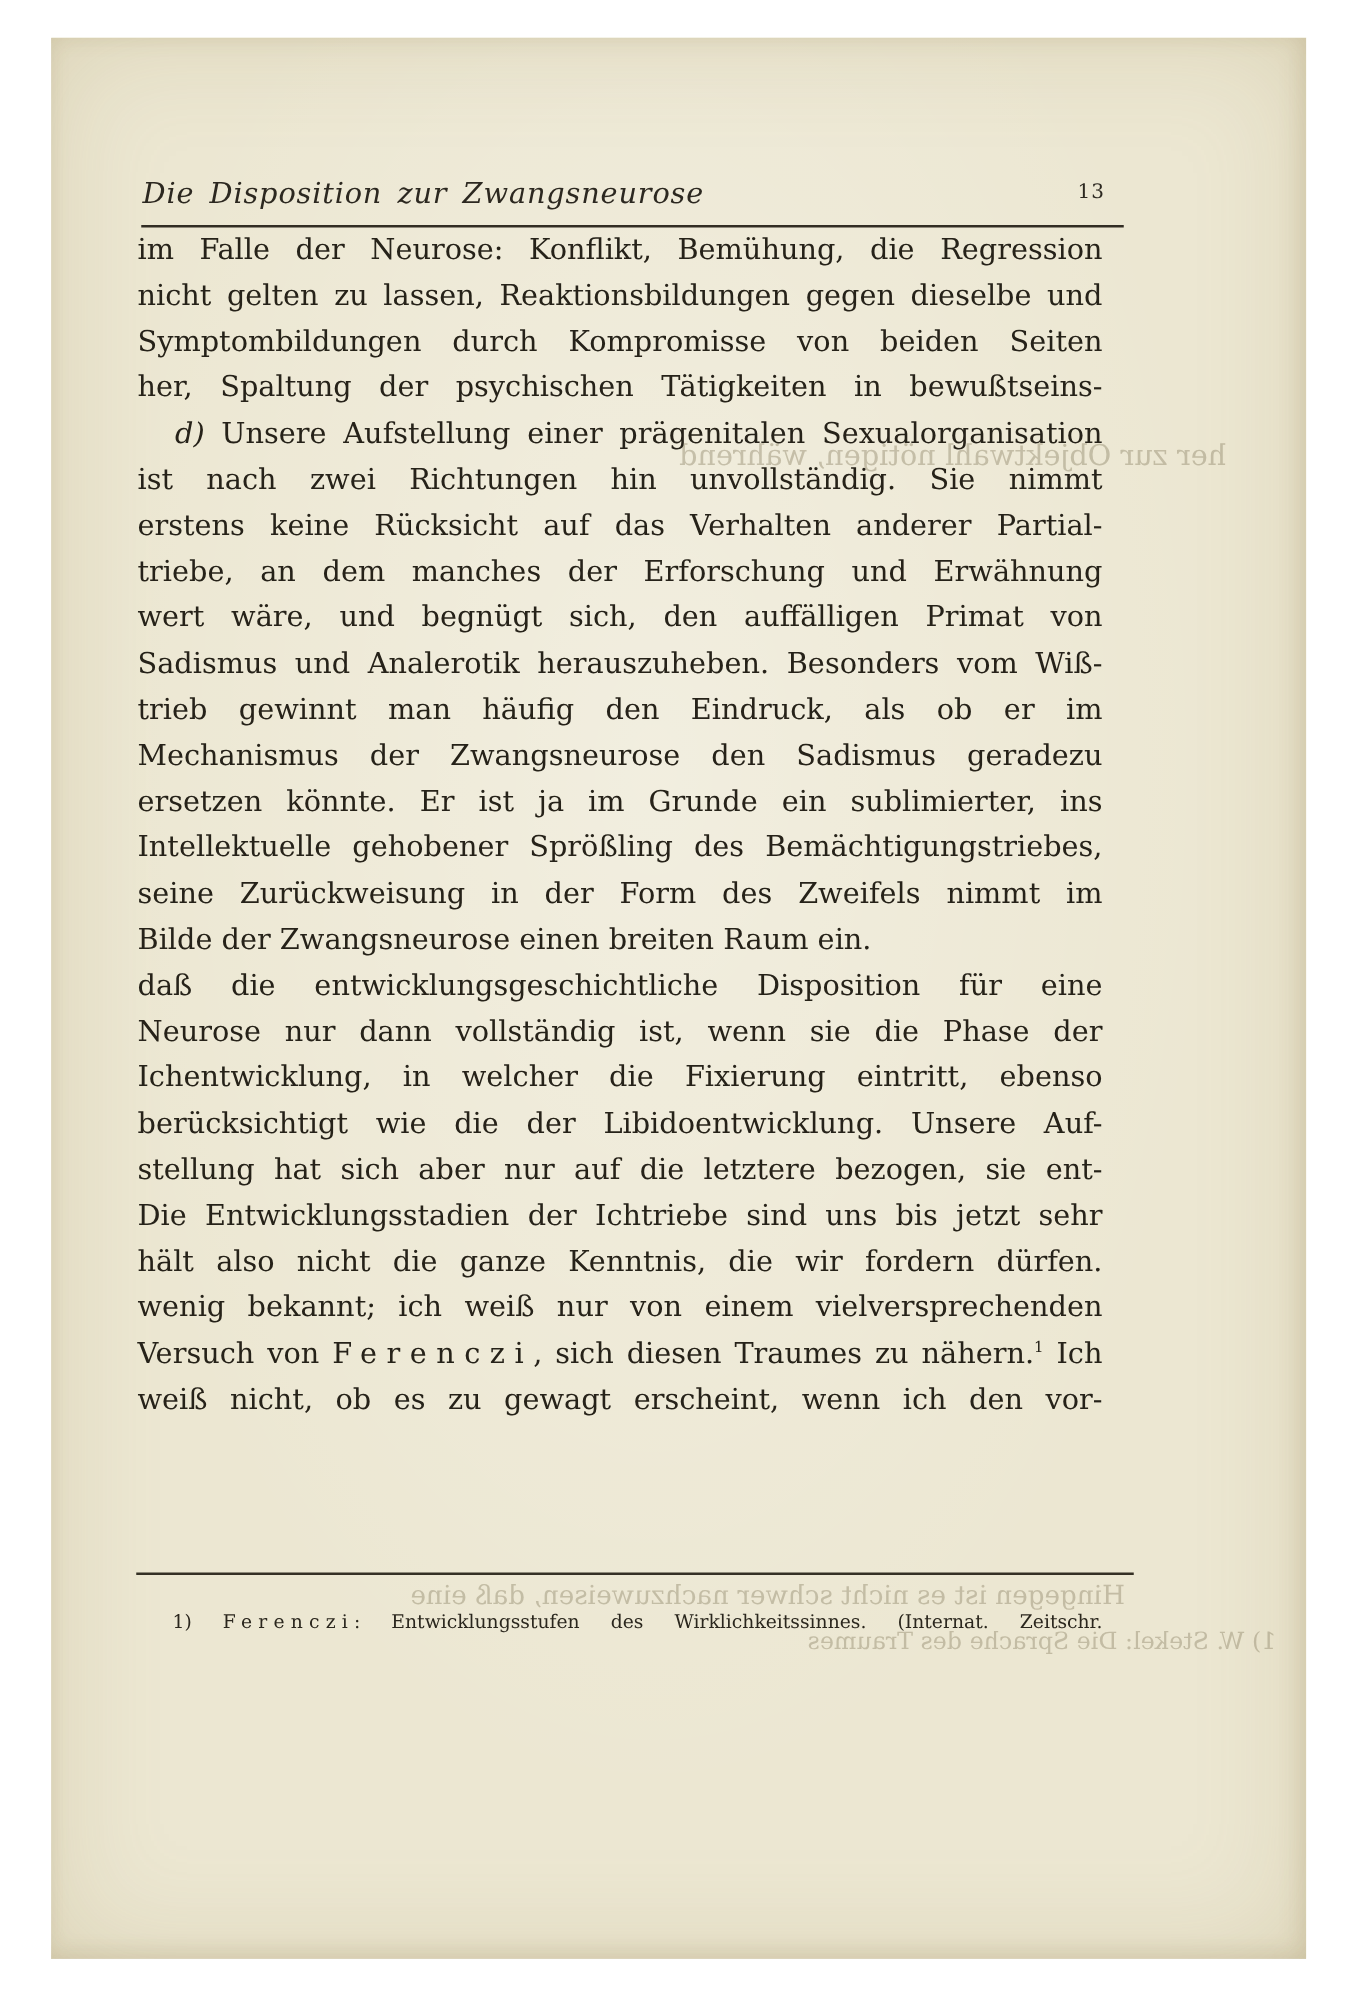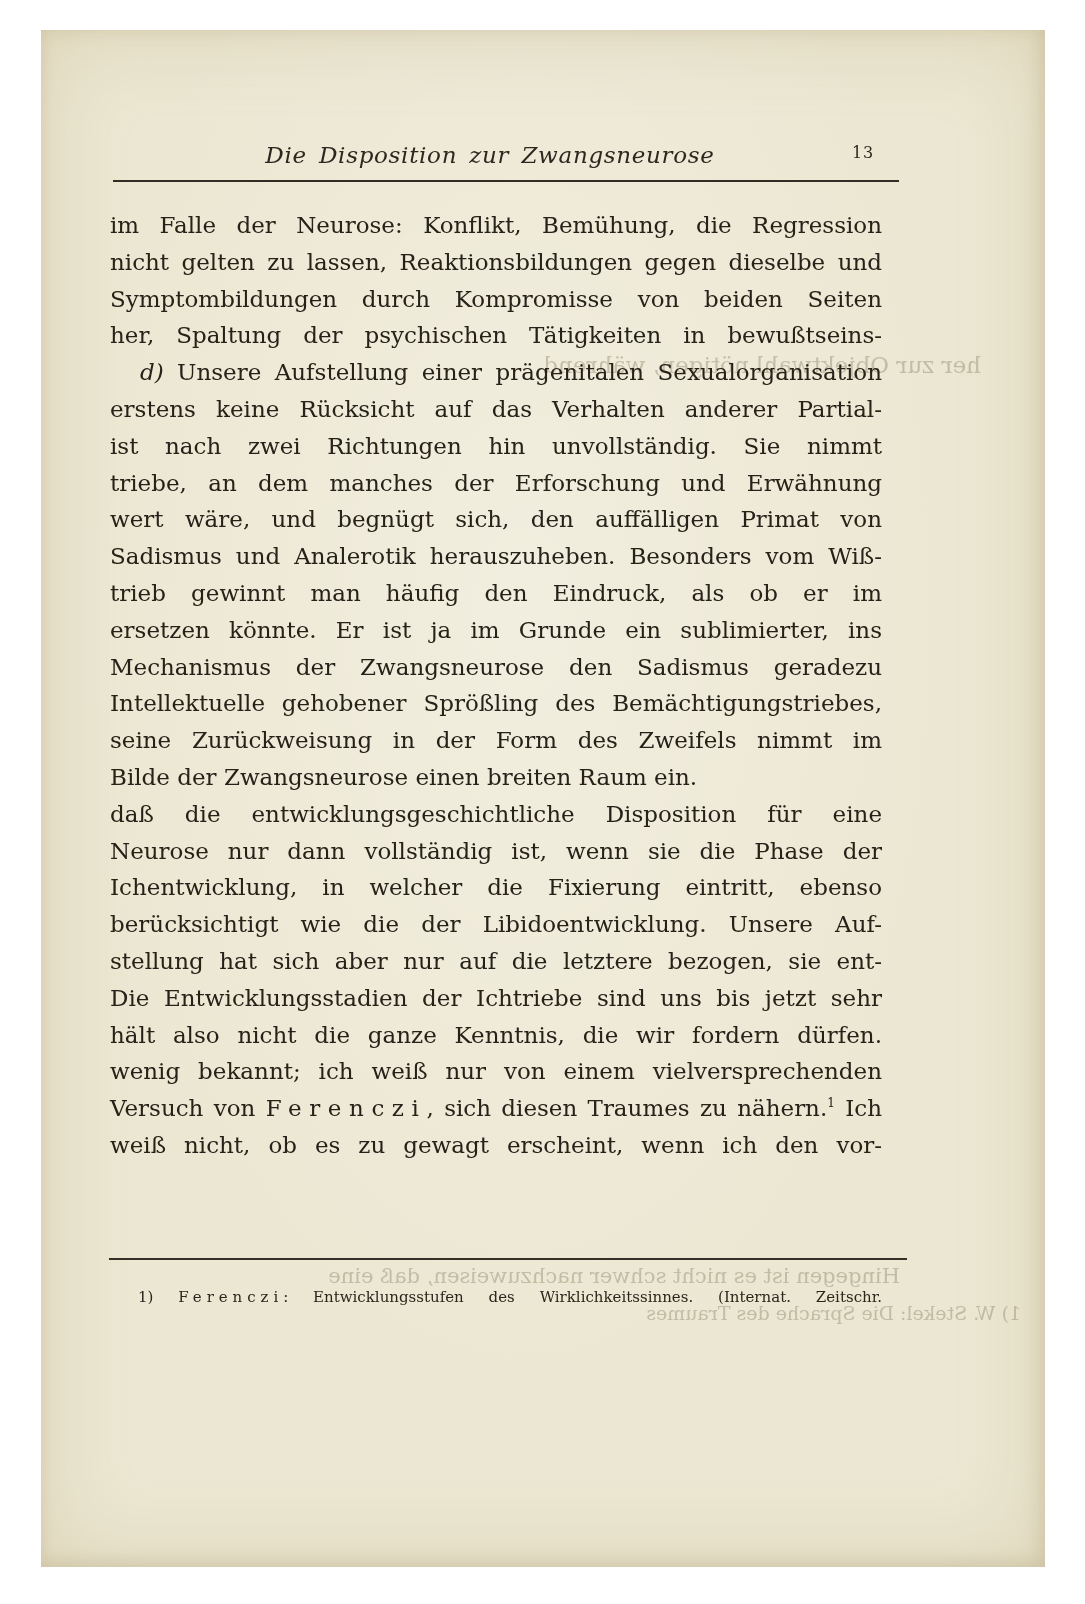--- a/index.html
+++ b/index.html
@@ -21,23 +21,22 @@
     background:
       radial-gradient(ellipse at 48% 38%, rgba(255,255,255,0.30), rgba(255,255,255,0) 62%),
       #ece7d2;
     box-shadow:
       inset 0 0 90px rgba(152,128,72,0.20),
       inset -6px 0 18px rgba(140,118,66,0.12),
       inset 0 -6px 16px rgba(140,118,66,0.10);
   }
   .pg-header {
     position: absolute;
-    left: 63px; top: 112px;
+    left: 73px; top: 112px;
     width: 772px; height: 36px;
-    text-align: center;
     color: #2c2820;
   }
   .running-title {
     font-style: italic;
     font-size: 23px;
     letter-spacing: 0.03em;
     word-spacing: 0.18em;
   }
   .page-number {
     position: absolute;
@@ -47,21 +46,21 @@
     letter-spacing: 0.05em;
   }
   .header-rule {
     position: absolute;
     left: 72px; top: 150px;
     width: 786px; height: 2px;
     background: #322d23;
   }
   .body-text {
     position: absolute;
-    left: 69px; top: 177px;
+    left: 69px; top: 152px;
     width: 772px;
     color: #262219;
     font-size: 23px;
   }
   .tline {
     height: 36.8px;
     line-height: 36.8px;
     text-align: justify;
     text-align-last: justify;
     overflow: visible;
@@ -117,28 +116,28 @@
       <span class="page-number">13</span>
     </div>
     <div class="header-rule"></div>
 
     <div class="body-text">
         <div class="tline"><span>im Falle der Neurose: Konflikt, Bemühung, die Regression</span></div>
         <div class="tline"><span>nicht gelten zu lassen, Reaktionsbildungen gegen dieselbe und</span></div>
         <div class="tline"><span>Symptombildungen durch Kompromisse von beiden Seiten</span></div>
         <div class="tline"><span>her, Spaltung der psychischen Tätigkeiten in bewußtseins-</span></div>
         <div class="tline ind"><span class="s-i">d)</span><span> Unsere Aufstellung einer prägenitalen Sexualorganisation</span></div>
+        <div class="tline"><span>ist nach zwei Richtungen hin unvollständig. Sie nimmt</span></div>
         <div class="tline"><span>erstens keine Rücksicht auf das Verhalten anderer Partial-</span></div>
-        <div class="tline"><span>ist nach zwei Richtungen hin unvollständig. Sie nimmt</span></div>
         <div class="tline"><span>triebe, an dem manches der Erforschung und Erwähnung</span></div>
         <div class="tline"><span>wert wäre, und begnügt sich, den auffälligen Primat von</span></div>
         <div class="tline"><span>Sadismus und Analerotik herauszuheben. Besonders vom Wiß-</span></div>
         <div class="tline"><span>trieb gewinnt man häufig den Eindruck, als ob er im</span></div>
+        <div class="tline"><span>Mechanismus der Zwangsneurose den Sadismus geradezu</span></div>
         <div class="tline"><span>ersetzen könnte. Er ist ja im Grunde ein sublimierter, ins</span></div>
-        <div class="tline"><span>Mechanismus der Zwangsneurose den Sadismus geradezu</span></div>
         <div class="tline"><span>Intellektuelle gehobener Sprößling des Bemächtigungstriebes,</span></div>
         <div class="tline"><span>seine Zurückweisung in der Form des Zweifels nimmt im</span></div>
         <div class="tline end"><span>Bilde der Zwangsneurose einen breiten Raum ein.</span></div>
         <div class="tline"><span>daß die entwicklungsgeschichtliche Disposition für eine</span></div>
         <div class="tline"><span>Neurose nur dann vollständig ist, wenn sie die Phase der</span></div>
         <div class="tline"><span>Ichentwicklung, in welcher die Fixierung eintritt, ebenso</span></div>
         <div class="tline"><span>berücksichtigt wie die der Libidoentwicklung. Unsere Auf-</span></div>
         <div class="tline"><span>stellung hat sich aber nur auf die letztere bezogen, sie ent-</span></div>
         <div class="tline"><span>Die Entwicklungsstadien der Ichtriebe sind uns bis jetzt sehr</span></div>
         <div class="tline"><span>hält also nicht die ganze Kenntnis, die wir fordern dürfen.</span></div>

